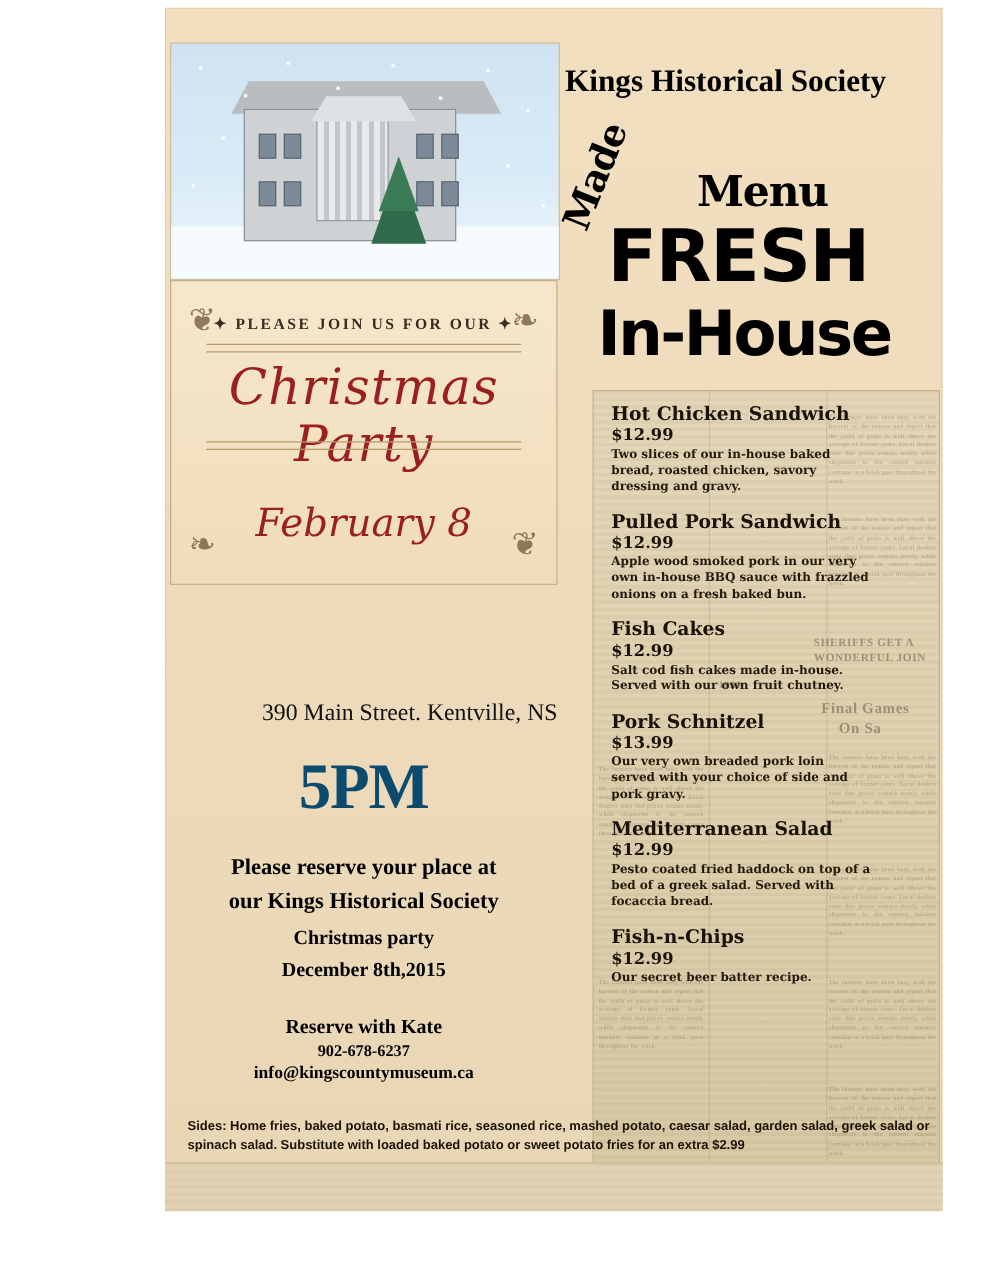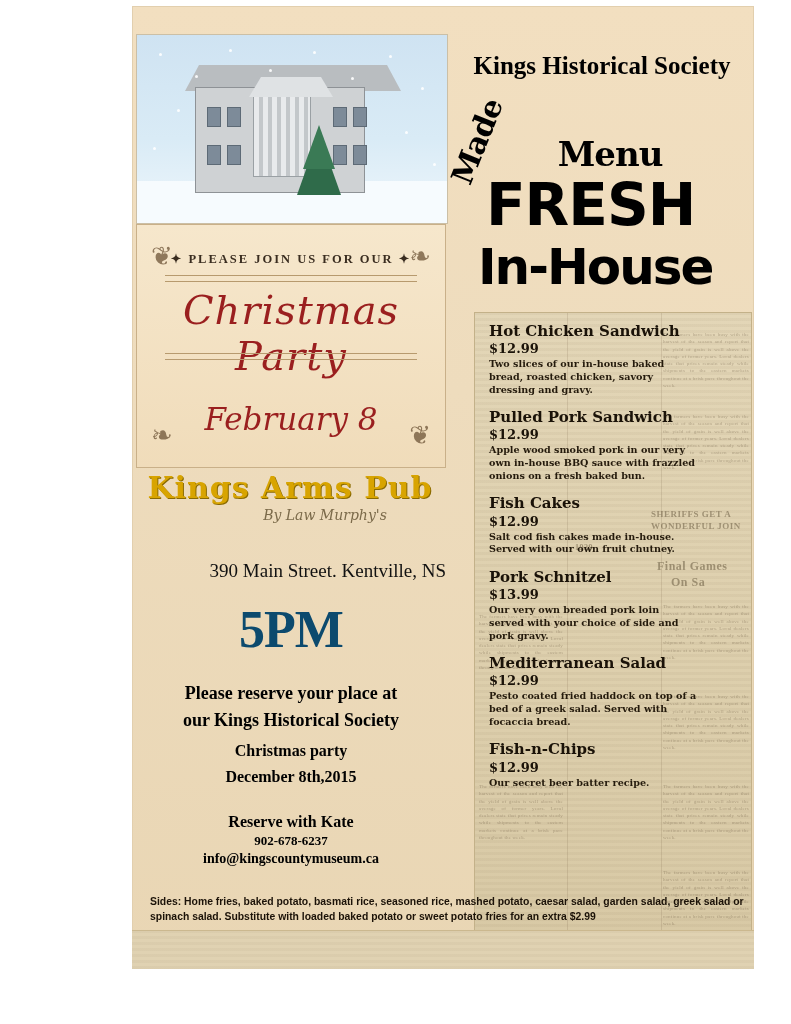--- a/index.html
+++ b/index.html
@@ -213,21 +213,20 @@
   .reserve-block .l2 { font-size: 16px; font-weight: bold; margin-top: 8px; }
   .reserve-block .l3 { font-size: 16px; font-weight: bold; margin-top: 8px; }
   .reserve-block .l4 { font-size: 16px; font-weight: bold; margin-top: 27px; }
   .reserve-block .l5 { font-size: 13px; font-weight: bold; margin-top: 2px; }
   .reserve-block .l6 { font-size: 14px; font-weight: bold; margin-top: 2px; }
 
   
   .khs {
     position: absolute;
     left: 452px; top: 48px; width: 300px;
-    text-align: center;
     font-size: 25px;
     font-weight: bold;
     color: #000;
     line-height: 1.45;
     font-family: "Liberation Serif", serif;
   }
   .menu-word {
     position: absolute;
     left: 500px; top: 134px;
     width: 220px;
@@ -410,24 +409,20 @@
     <div class="orn" style="right:14px;bottom:16px;">❦</div>
     <div class="invite-join">✦ PLEASE JOIN US FOR OUR ✦</div>
     <div class="rule r1"></div>
     <div class="rule r2"></div>
     <div class="invite-title">Christmas Party</div>
     <div class="rule r3"></div>
     <div class="rule r4"></div>
     <div class="invite-date">February 8</div>
   </div>
 
-  <div class="pub-logo">
-    <div class="pub-name">Kings Arms Pub</div>
-    <div class="pub-sub">By Law Murphy's</div>
-  </div>
 
   <div class="addr">390 Main Street. Kentville, NS</div>
   <div class="time">5PM</div>
 
   <div class="reserve-block">
     <div class="l1">Please reserve your place at</div>
     <div class="l1">our  Kings Historical Society</div>
     <div class="l2">Christmas party</div>
     <div class="l3">December 8th,2015</div>
     <div class="l4">Reserve with Kate</div>

